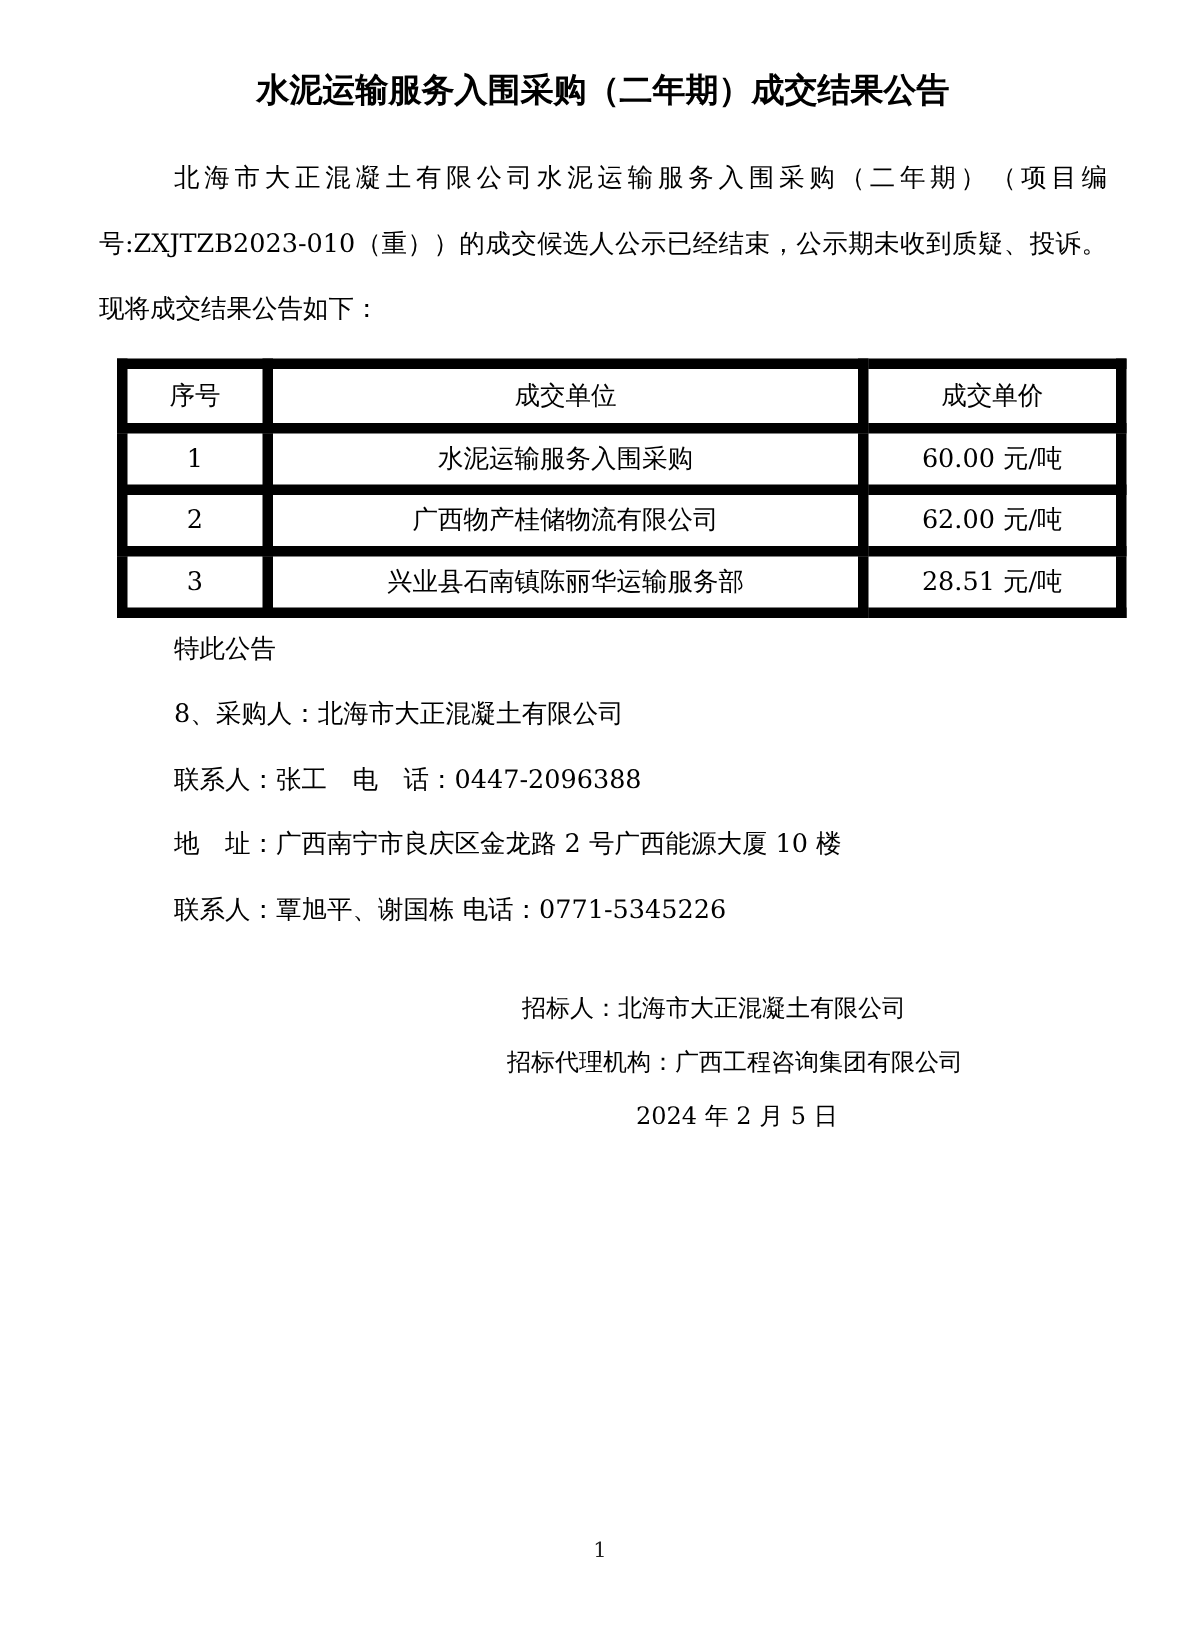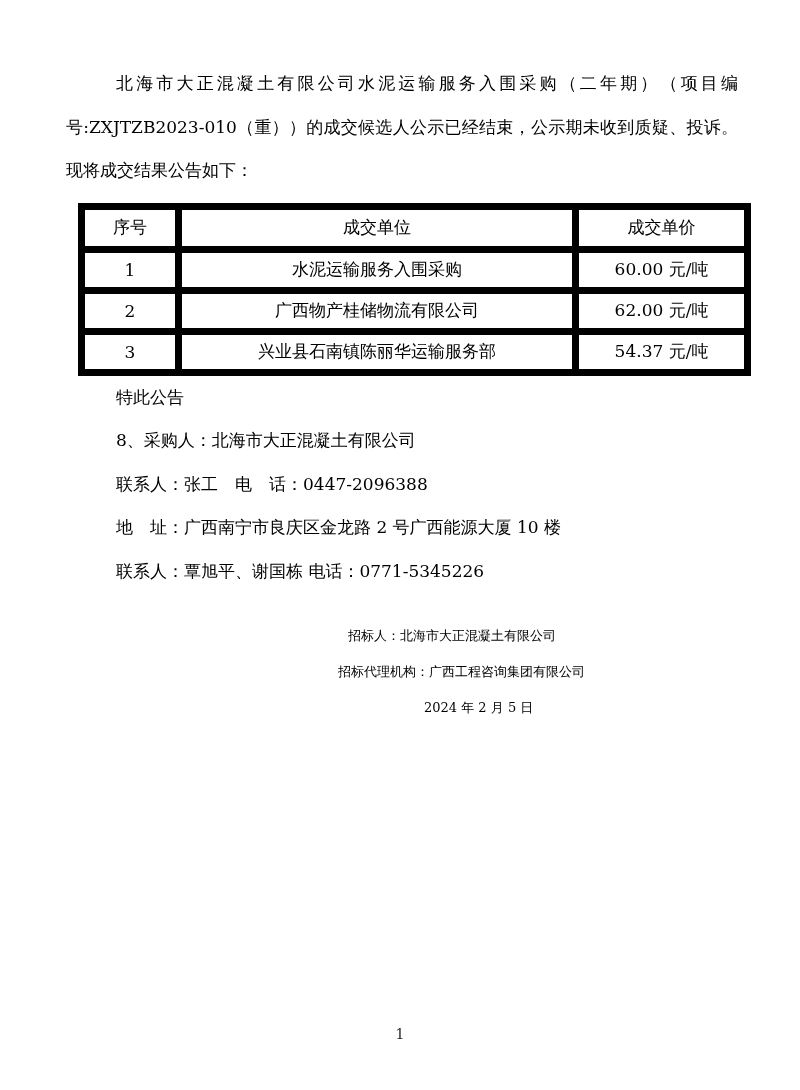--- a/index.html
+++ b/index.html
@@ -59,21 +59,21 @@
   }
   .result-table th { height: 36px; }
   .result-table td { height: 34px; }
   .col-index { width: 90px; }
   .col-company { width: 390px; }
   .col-price { width: 165px; }
   .hereby { margin-top: 0; }
   .contact-line { text-align: left; }
   .signature {
     margin-top: 25px;
-    font-size: 13px;
+    font-size: 16px;
   }
   .sig-line {
     margin: 0;
     line-height: 36px;
     white-space: nowrap;
   }
   .sig-tenderer { padding-left: 282px; }
   .sig-agency   { padding-left: 272px; }
   .sig-date     { padding-left: 358px; }
   .page-number {
@@ -84,20 +84,21 @@
     text-align: center;
     font-size: 14px;
     color: #222222;
   }
 </style>
 </head>
 <body>
 
 <div class="page">
 
+  <h1 class="doc-title">水泥运输服务入围采购（二年期）成交结果公告</h1>
 
   <p class="para indent intro">北海市大正混凝土有限公司水泥运输服务入围采购（二年期）（项目编号:ZXJTZB2023-010（重））的成交候选人公示已经结束，公示期未收到质疑、投诉。现将成交结果公告如下：</p>
 
   <table class="result-table">
     <thead>
       <tr>
         <th class="col-index">序号</th>
         <th class="col-company">成交单位</th>
         <th class="col-price">成交单价</th>
       </tr>
@@ -109,21 +110,21 @@
         <td>60.00 元/吨</td>
       </tr>
       <tr>
         <td>2</td>
         <td>广西物产桂储物流有限公司</td>
         <td>62.00 元/吨</td>
       </tr>
       <tr>
         <td>3</td>
         <td>兴业县石南镇陈丽华运输服务部</td>
-        <td>54.37 元/吨</td>
+        <td>28.51 元/吨</td>
       </tr>
     </tbody>
   </table>
 
   <p class="para indent hereby">特此公告</p>
 
 
   <p class="para indent contact-line">8、采购人：北海市大正混凝土有限公司</p>
 
 

